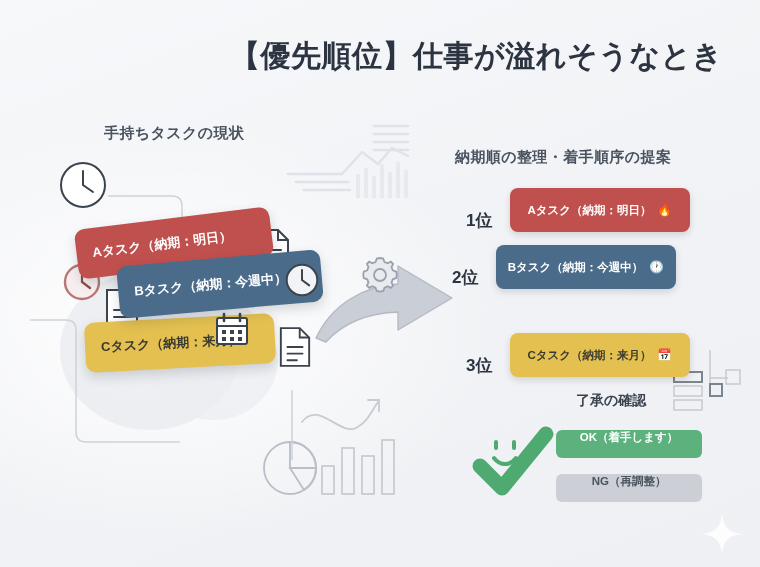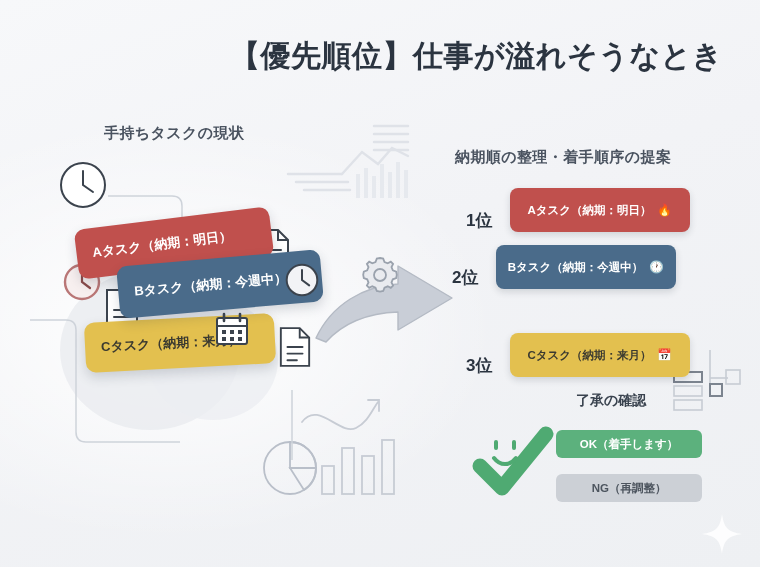--- a/index.html
+++ b/index.html
@@ -174,21 +174,21 @@
     top: 420px;
     width: 82px;
     height: 80px;
   }
   .btn {
     position: absolute;
     width: 146px;
     height: 28px;
     border-radius: 6px;
     display: flex;
-    align-items: center;
+    align-items: flex-start;
     justify-content: center;
     font-size: 11.5px;
     font-weight: 700;
     white-space: nowrap;
   }
   .btn-ok {
     left: 556px; top: 430px;
     background: #5cb17d;
     color: #ffffff;
   }

